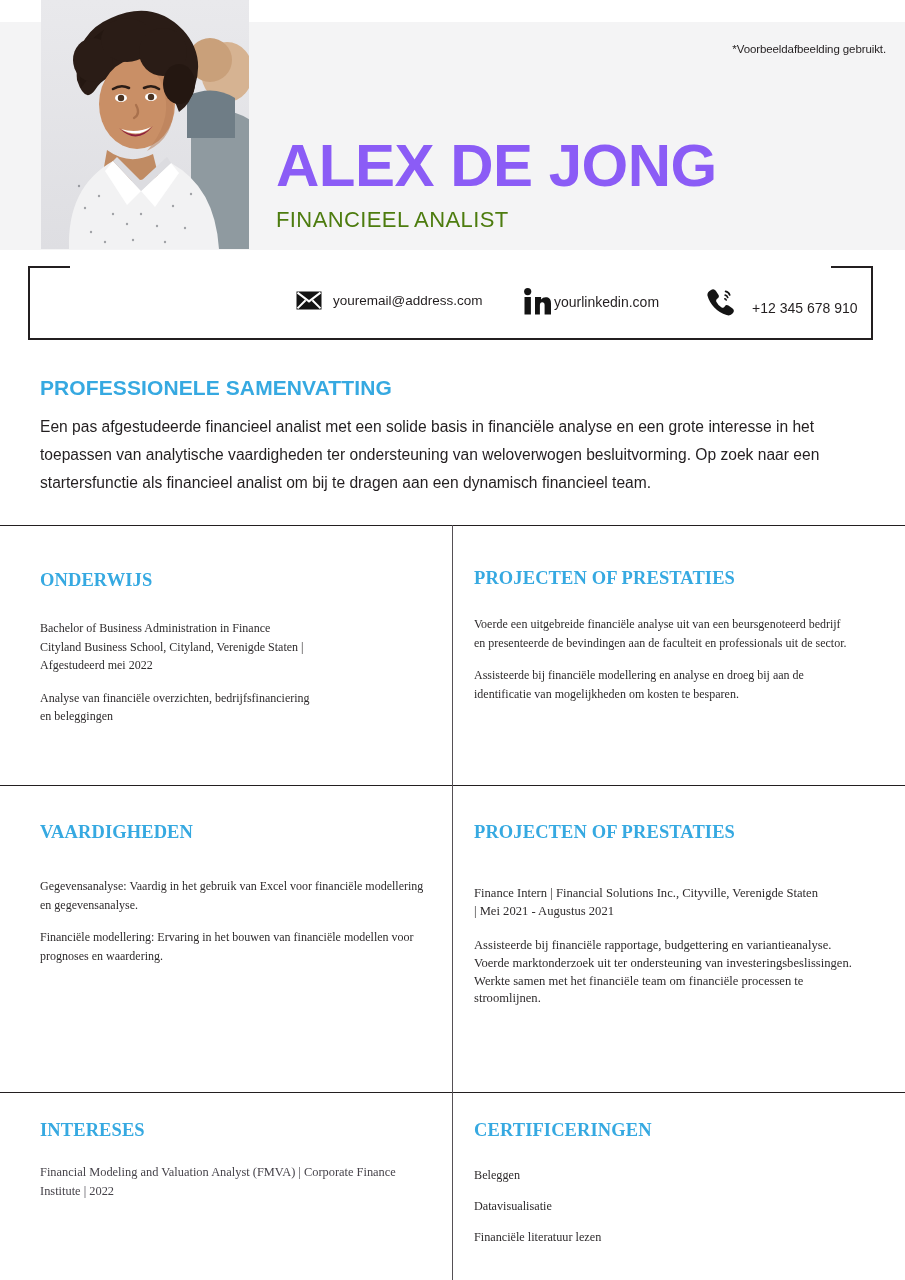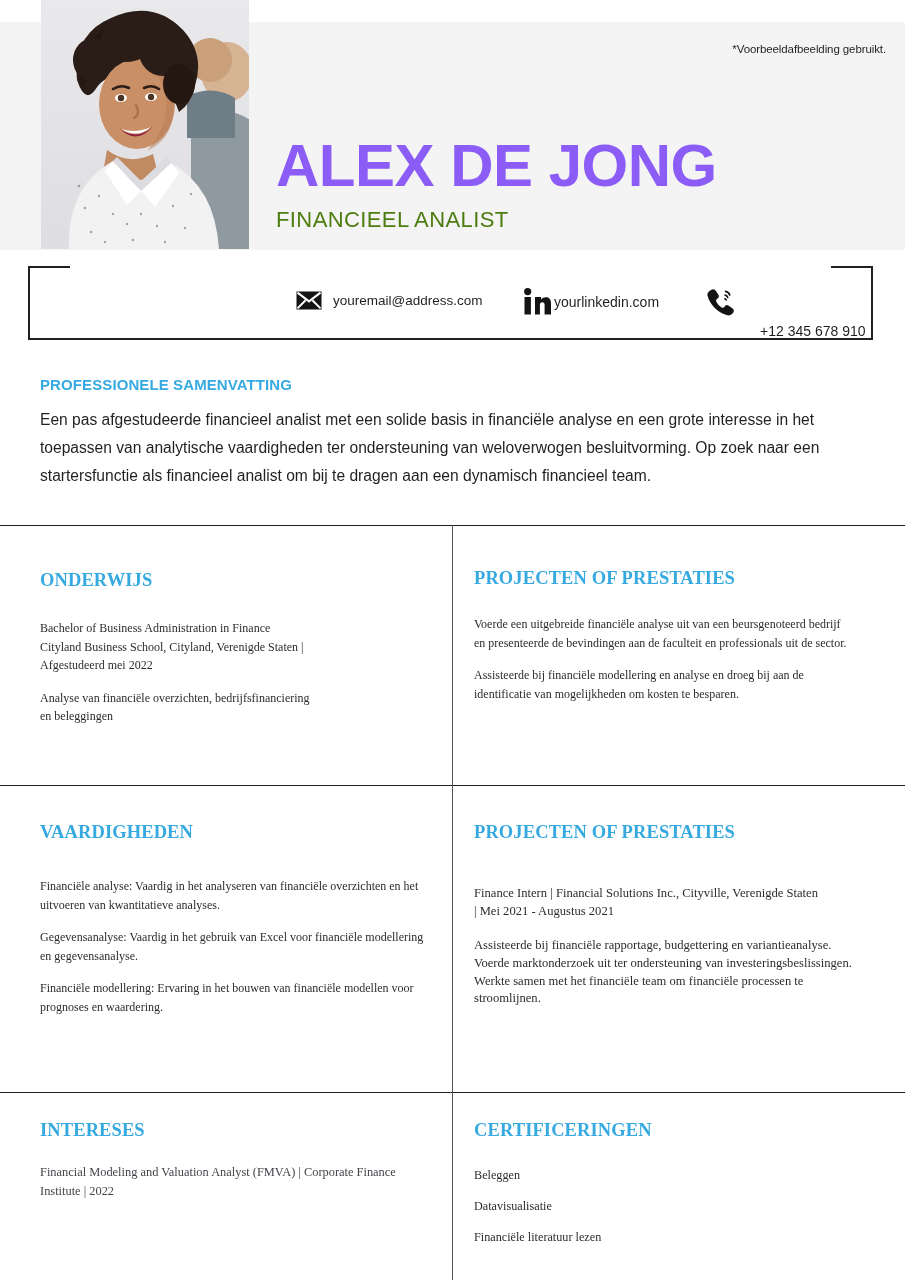--- a/index.html
+++ b/index.html
@@ -108,36 +108,36 @@
     color: #231f20;
   }
   .c-address  { left: 24px;  top: 25px; }
   .c-email    { left: 268px; top: 25px; }
   .c-linkedin { left: 496px; top: 22px; }
   .c-phone    { left: 678px; top: 22px; }
 
   .c-address .txt  { margin-left: 12px; }
   .c-email .txt    { margin-left: 11px; }
   .c-linkedin .txt { margin-left: 3px; font-size: 14px; }
-  .c-phone .txt    { margin-left: 26px; font-size: 14px; align-self: flex-end; position: relative; top: 23px; }
+  .c-phone .txt    { margin-left: 18px; font-size: 14px; align-self: flex-end; position: relative; top: 0; }
 
   
   .summary {
     position: absolute;
     left: 40px;
     top: 376px;
     width: 835px;
   }
   .sec-title {
     color: #36a9e1;
     font-weight: 700;
     letter-spacing: 0.1px;
   }
   .summary .sec-title {
-    font-size: 15px;
+    font-size: 21px;
     margin-bottom: 13px;
   }
   .summary-text {
     font-size: 15.6px;
     line-height: 1.78;
     color: #231f20;
   }
 
   
   .divider-h {
@@ -347,21 +347,20 @@
   <div class="sec-title">PROJECTEN OF PRESTATIES</div>
   <div class="body">
     <p>Voerde een uitgebreide financiële analyse uit van een beursgenoteerd bedrijf en presenteerde de bevindingen aan de faculteit en professionals uit de sector.</p>
     <p>Assisteerde bij financiële modellering en analyse en droeg bij aan de identificatie van mogelijkheden om kosten te besparen.</p>
   </div>
 </div>
 
 <div class="cell cell-skills">
   <div class="sec-title">VAARDIGHEDEN</div>
   <div class="body">
-    <p>Financiële analyse: Vaardig in het analyseren van financiële overzichten en het uitvoeren van kwantitatieve analyses.</p>
     <p>Gegevensanalyse: Vaardig in het gebruik van Excel voor financiële modellering en gegevensanalyse.</p>
     <p>Financiële modellering: Ervaring in het bouwen van financiële modellen voor prognoses en waardering.</p>
   </div>
 </div>
 
 <div class="cell cell-experience">
   <div class="sec-title">PROJECTEN OF PRESTATIES</div>
   <div class="body">
     <p>Finance Intern | Financial Solutions Inc., Cityville, Verenigde Staten<br>| Mei 2021 - Augustus 2021</p>
     <p>Assisteerde bij financiële rapportage, budgettering en variantieanalyse.<br>Voerde marktonderzoek uit ter ondersteuning van investeringsbeslissingen.<br>Werkte samen met het financiële team om financiële processen te stroomlijnen.</p>

